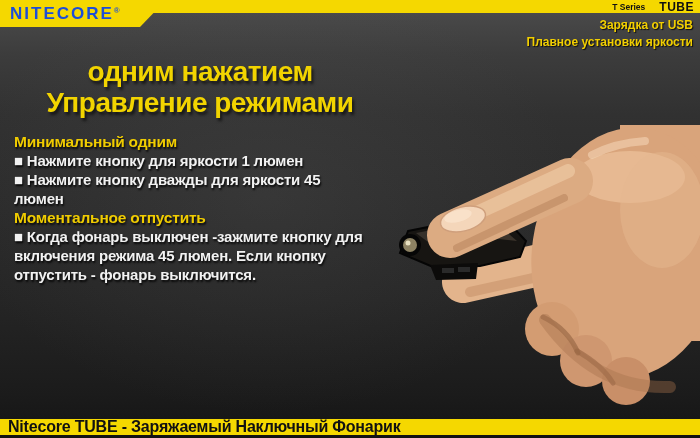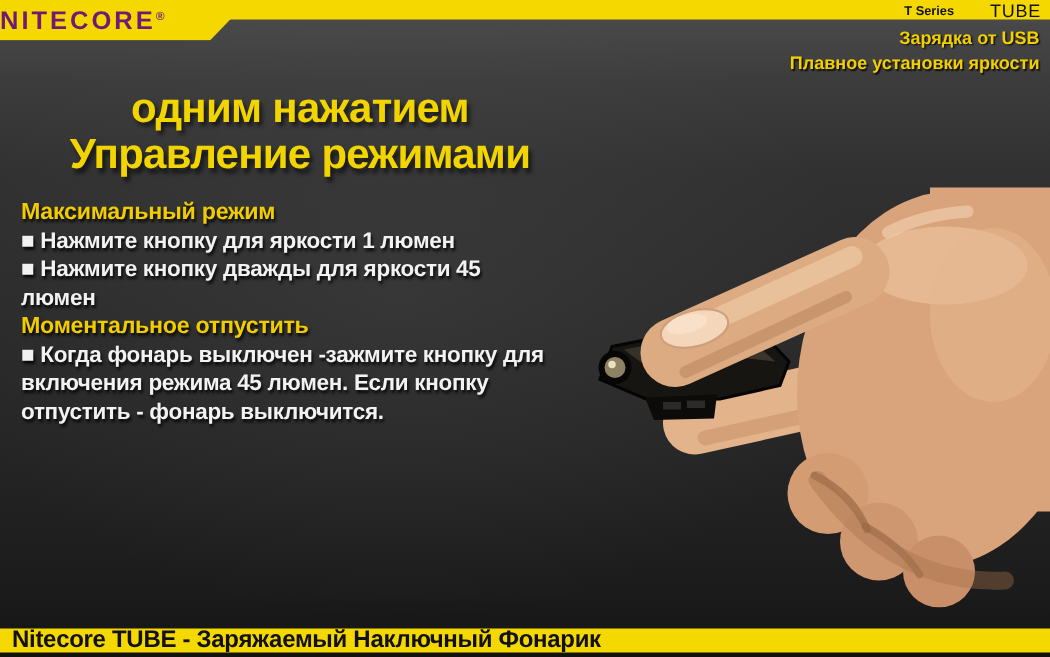--- a/index.html
+++ b/index.html
@@ -10,27 +10,27 @@
       radial-gradient(ellipse 430px 300px at 38% 45%, rgba(95,95,95,0.22), rgba(0,0,0,0) 72%),
       linear-gradient(180deg,#565656 0px,#484848 16px,#3c3c3c 55px,#313131 115px,#2b2b2b 210px,#252525 300px,#1b1b1b 395px,#141414 438px);
   }
   
   .top-strip{position:absolute;left:0;top:0;width:700px;height:13px;background:#f5d800;}
   .logo-block{
     position:absolute;left:0;top:0;width:166px;height:27px;background:#f5d800;
     clip-path:polygon(0 0,166px 0,140px 100%,0 100%);
     display:flex;align-items:center;
   }
-  .brand{font-weight:bold;font-size:17px;letter-spacing:2px;color:#701a75;line-height:1;}
+  .brand{font-weight:bold;font-size:17px;letter-spacing:2px;color:#1d4ed8;padding-left:10px;line-height:1;}
   .brand-reg{font-size:8px;vertical-align:6px;letter-spacing:0;}
   .series-model{
-    position:absolute;right:6px;top:0;height:13px;display:flex;align-items:center;gap:24px;color:#111;
+    position:absolute;right:6px;top:0;height:13px;display:flex;align-items:center;gap:14px;color:#111;
   }
   .series{font-size:8.5px;font-weight:bold;}
-  .model{font-size:12px;font-weight:400;letter-spacing:0.5px;}
+  .model{font-size:12px;font-weight:700;letter-spacing:0.5px;}
   .features{
     position:absolute;right:7px;top:17px;text-align:right;
     color:#f2cf00;font-weight:bold;font-size:12px;line-height:17px;
     text-shadow:1px 1px 1px rgba(0,0,0,0.8);
   }
   
   .title{
     position:absolute;left:10px;top:56px;width:380px;text-align:center;
     color:#f2d400;font-weight:800;font-size:28px;line-height:31px;letter-spacing:-0.5px;
     text-shadow:2px 3px 3px rgba(0,0,0,0.6);
@@ -73,21 +73,21 @@
     <div>Плавное установки яркости</div>
   </div>
 
   <div class="title">
     <div>одним нажатием</div>
     <div>Управление режимами</div>
   </div>
 
   <div class="body-text">
     <div>
-      <div class="sec-heading">Максимальный режим</div>
+      <div class="sec-heading">Минимальный одним</div>
       <div class="sec-body">■ Нажмите кнопку для яркости 1 люмен</div>
     </div>
     <div>
       <div class="sec-body">■ Нажмите кнопку дважды для яркости 45 люмен</div>
     </div>
     <div>
       <div class="sec-heading">Моментальное отпустить</div>
       <div class="sec-body">■ Когда фонарь выключен -зажмите кнопку для включения режима 45 люмен. Если кнопку отпустить - фонарь выключится.</div>
     </div>
   </div>

